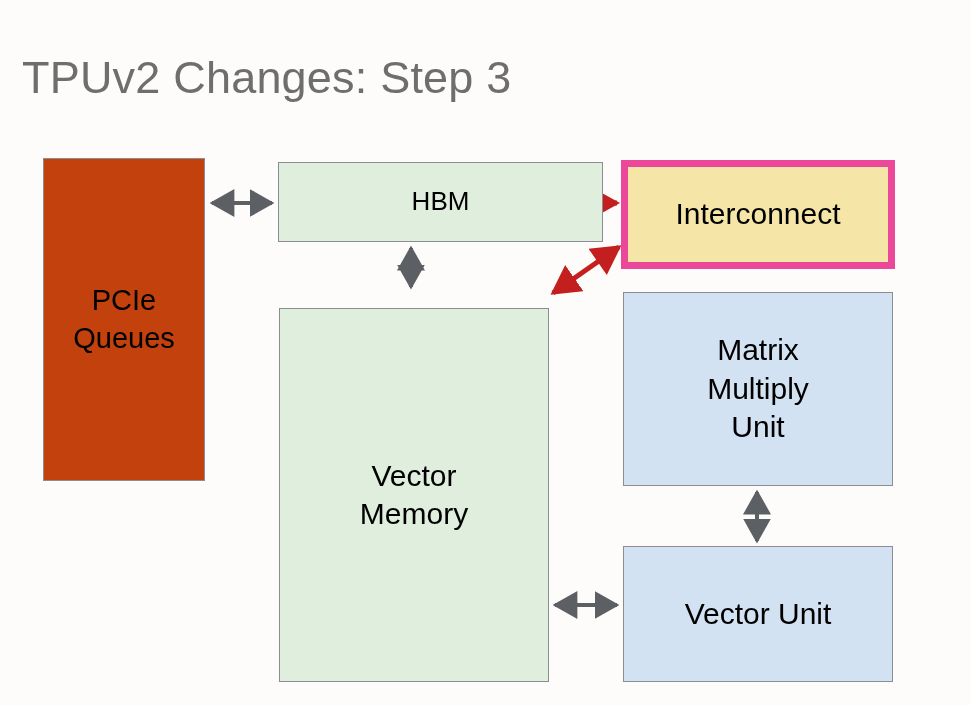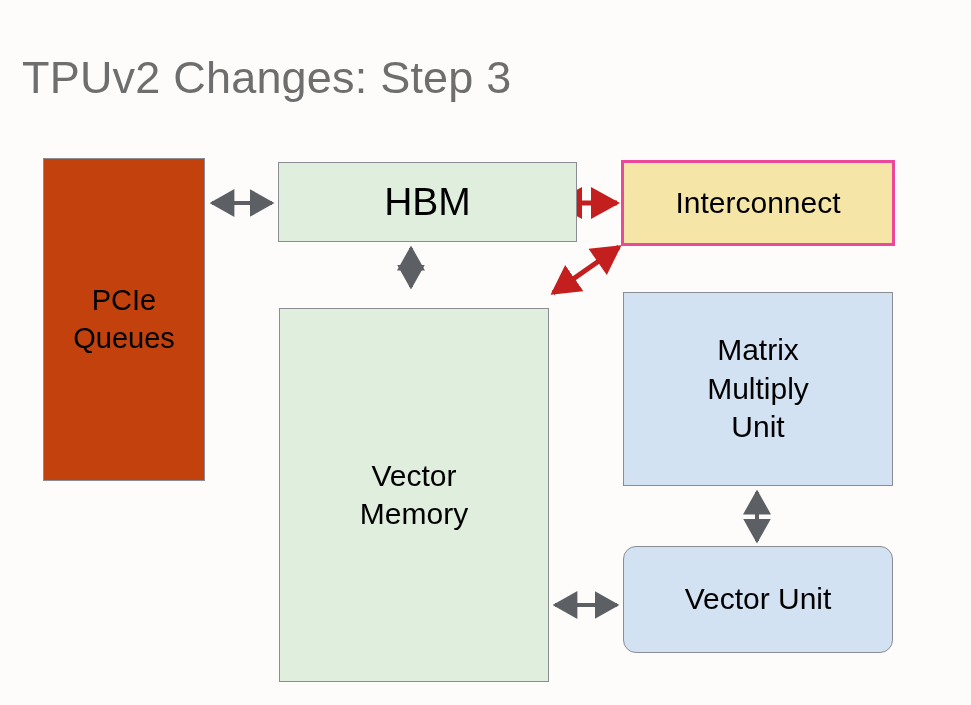--- a/index.html
+++ b/index.html
@@ -36,45 +36,44 @@
     line-height: 1.28;
     border: 1px solid #8a8d91;
   }
   .node .label { display: block; }
   #node-pcie {
     left: 43px; top: 158px; width: 162px; height: 323px;
     background: #c2410c;
     font-size: 29px;
   }
   #node-hbm {
-    left: 278px; top: 162px; width: 299px; height: 80px;
+    left: 278px; top: 162px; width: 325px; height: 80px;
     background: #dfeedd;
-    font-size: 39px;
+    font-size: 26px;
   }
   #node-interconnect {
-    left: 621px; top: 160px; width: 274px; height: 86px;
+    left: 621px; top: 160px; width: 274px; height: 109px;
     background: #f5e6a8;
-    border: 3px solid #ec4899;
+    border: 7px solid #ec4899;
     font-size: 30px;
   }
   #node-vector-memory {
     left: 279px; top: 308px; width: 270px; height: 374px;
     background: #dfeedd;
     font-size: 30px;
   }
   #node-mxu {
     left: 623px; top: 292px; width: 270px; height: 194px;
     background: #d3e2f2;
     font-size: 30px;
   }
   #node-vector-unit {
-    left: 623px; top: 546px; width: 270px; height: 107px;
+    left: 623px; top: 546px; width: 270px; height: 136px;
     background: #d3e2f2;
     font-size: 30px;
-    border-radius: 13px;
   }
   .arrow-layer {
     position: absolute;
     left: 0; top: 0;
     width: 971px;
     height: 705px;
     pointer-events: none;
   }
 </style>
 </head>

